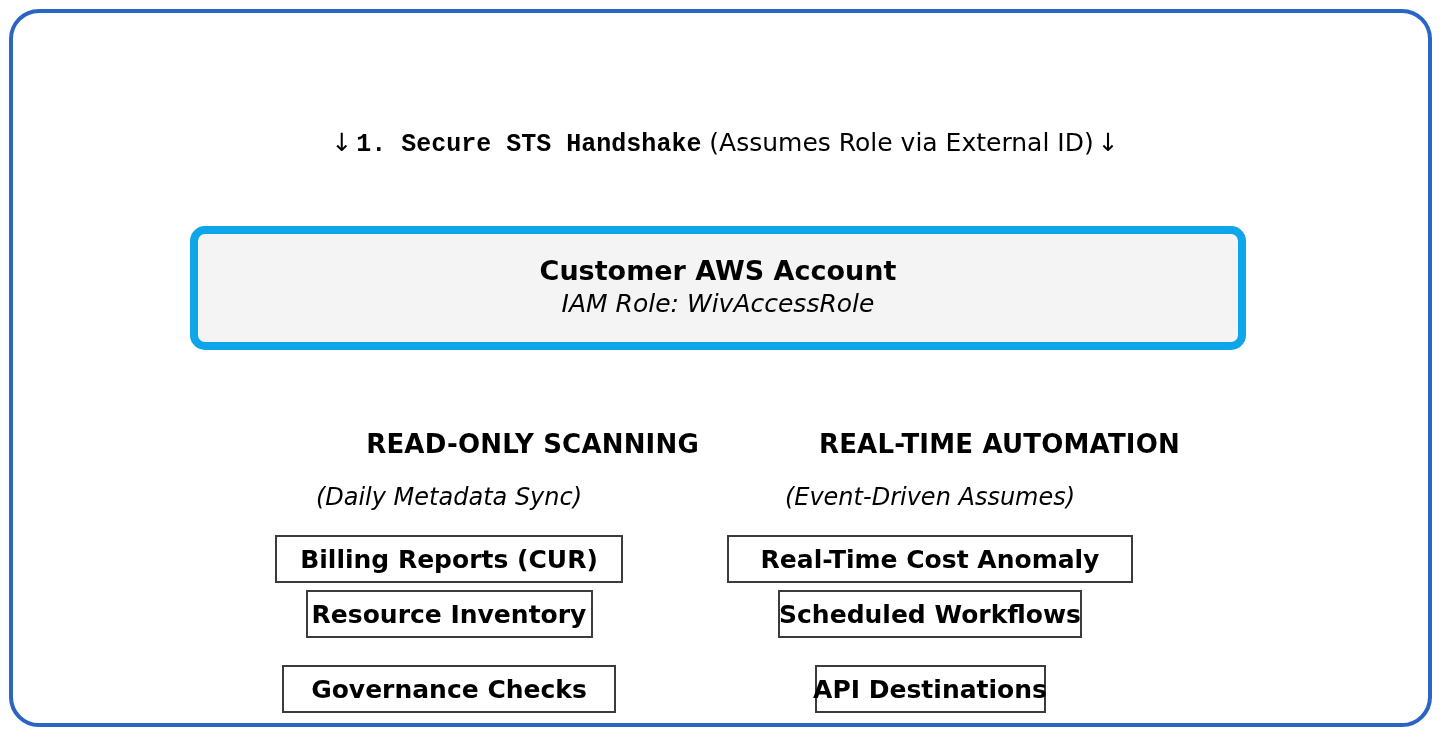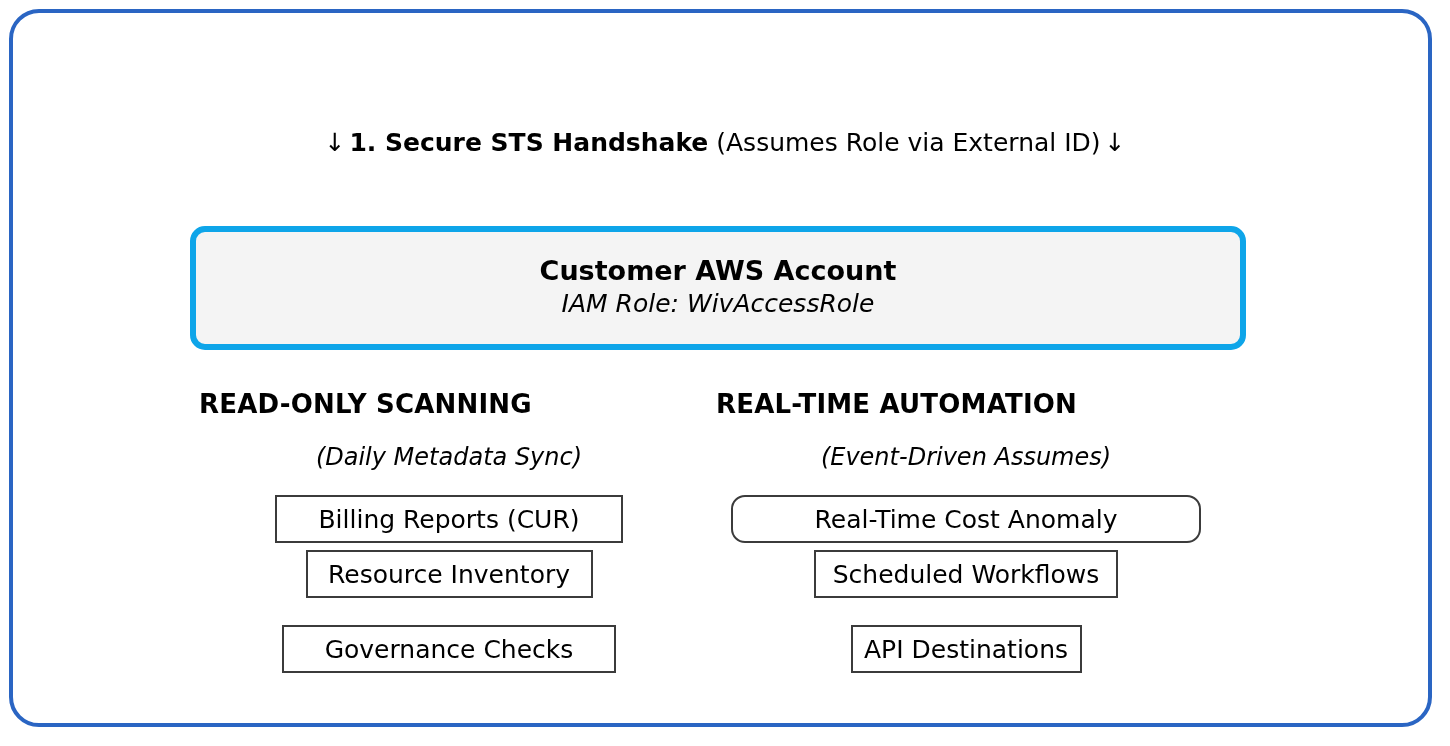--- a/index.html
+++ b/index.html
@@ -56,34 +56,35 @@
     font-size: 25px;
     white-space: nowrap;
   }
   .handshake-line .arrow {
     font-size: 25px;
     font-weight: normal;
     padding: 0 4px;
   }
   .handshake-line .step-strong {
     font-weight: bold;
+    font-family: Liberation Mono, monospace;
   }
   .handshake-line .step-note {
     font-weight: normal;
   }
 
   
   .account-box {
     position: absolute;
     left: 190px;
     top: 226px;
     width: 1056px;
     height: 124px;
     box-sizing: border-box;
-    border: 6px solid #0ea5e9;
+    border: 8px solid #0ea5e9;
     border-radius: 15px;
     background: #f4f4f4;
     display: flex;
     flex-direction: column;
     align-items: center;
     justify-content: center;
   }
   .account-title {
     font-size: 27px;
     font-weight: bold;
@@ -96,28 +97,29 @@
     margin-top: 2px;
     text-align: right;
   }
 
   
   .column {
     position: absolute;
     top: 390px;
   }
   .column.left  { left: 199px; width: 500px; }
-  .column.right { left: 716px; width: 500px; }
+  .column.right { left: 680px; width: 500px; }
 
   .column-title {
-    text-align: left;
+    text-align: right;
     font-size: 26px;
     font-weight: bold;
     letter-spacing: 0.2px;
     line-height: 1.1;
+    margin-top: 40px;
   }
   .column-subtitle {
     text-align: center;
     font-size: 24px;
     font-style: italic;
     line-height: 1.2;
     margin-top: 24px;
   }
 
   .item-stack {
@@ -132,28 +134,29 @@
     background: #ffffff;
     height: 48px;
     display: flex;
     align-items: center;
     justify-content: center;
     font-size: 25px;
     line-height: 1;
     padding: 0 24px;
     margin-bottom: 7px;
     white-space: nowrap;
+    font-weight: bold;
   }
   .item-box:last-child { margin-bottom: 0; margin-top: 20px; }
 
   
   .column.left  .item-box.i0 { width: 348px; }
   .column.left  .item-box.i1 { width: 287px; }
   .column.left  .item-box.i2 { width: 334px; }
-  .column.right .item-box.i0 { width: 470px; border-radius: 14px; }
+  .column.right .item-box.i0 { width: 406px; }
   .column.right .item-box.i1 { width: 304px; }
   .column.right .item-box.i2 { width: 231px; }
 </style>
 </head>
 <body>
 
 <div class="canvas">
 
   <div class="platform-frame"></div>
 

